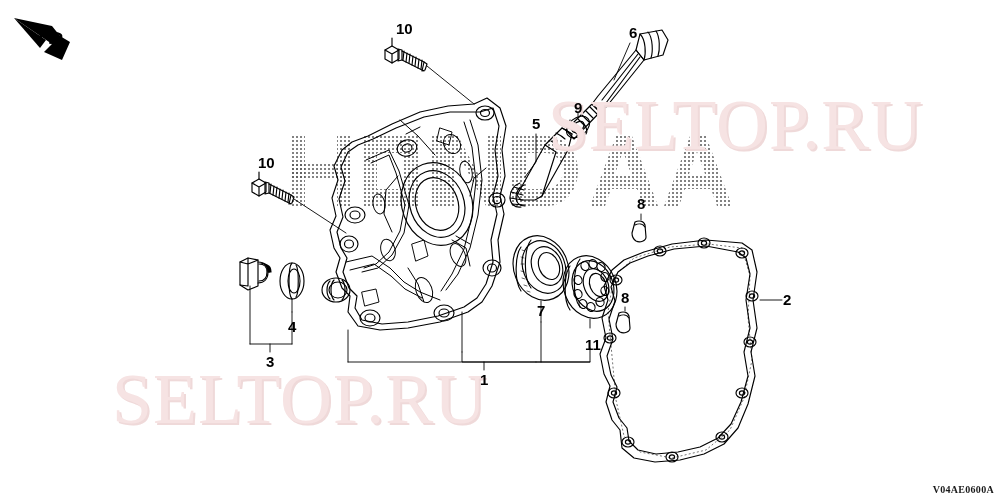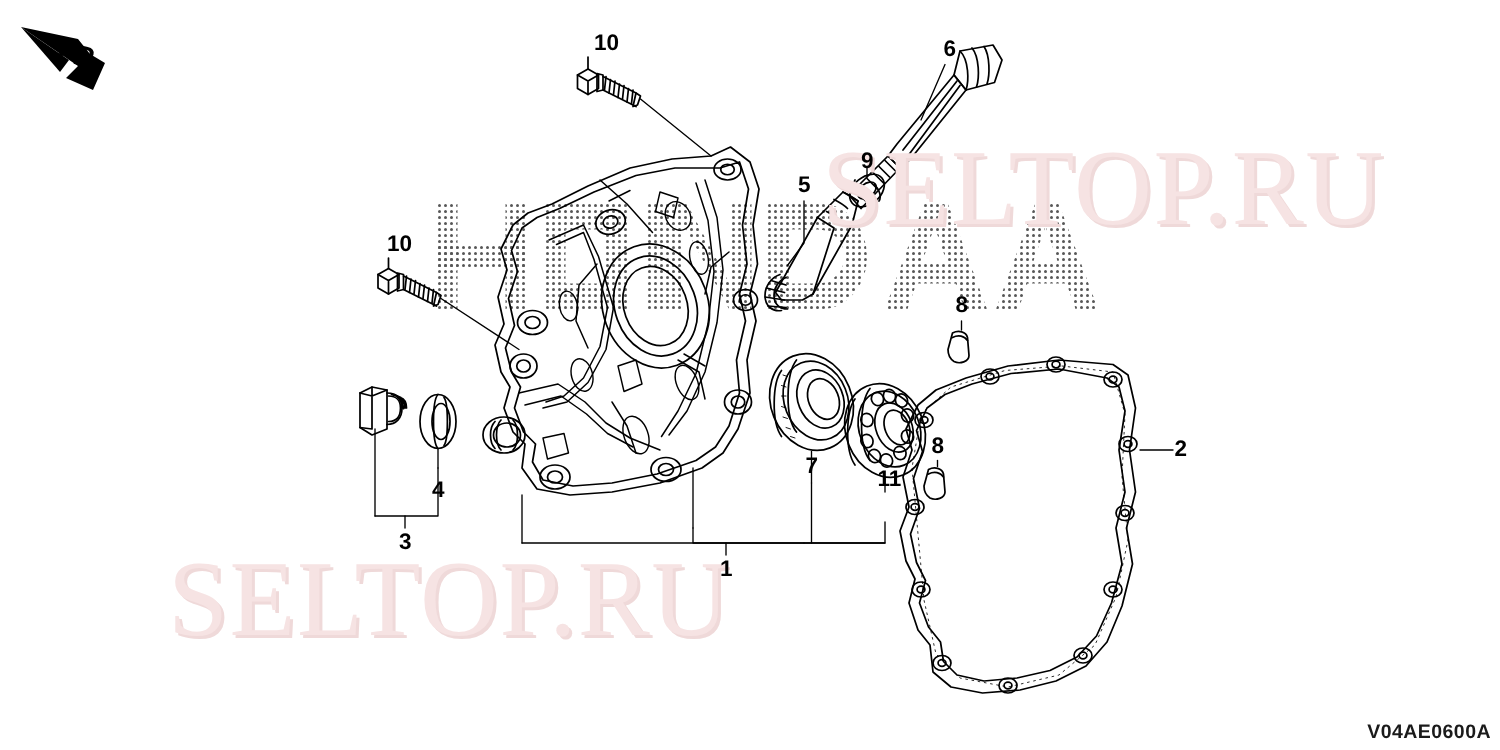--- a/index.html
+++ b/index.html
@@ -18,22 +18,22 @@
   
   .num{position:absolute;font-family:"Liberation Sans",sans-serif;
        font-size:15px;font-weight:700;color:#000;line-height:1;}
 
   
   #fr-text{position:absolute;left:41px;top:24px;font-size:19px;font-weight:700;
            font-family:"Liberation Sans",sans-serif;color:#000;
            transform:rotate(14deg);transform-origin:left top;letter-spacing:-.5px;}
 
   
-  #part-code{position:absolute;right:6px;bottom:5px;font-size:13px;
-             font-weight:700;font-family:Liberation Sans, sans-serif;
+  #part-code{position:absolute;right:6px;bottom:5px;font-size:10px;
+             font-weight:700;font-family:Liberation Serif, serif;
              color:#1a1a1a;letter-spacing:.3px;}
 </style>
 </head>
 <body>
 
 <div id="stage">
 
   <svg width="1000" height="500">
     <defs>
       <pattern id="halfdots" width="4" height="4" patternUnits="userSpaceOnUse">
@@ -347,20 +347,20 @@
 
   <div class="num" style="left:396px;top:21px">10</div>
   <div class="num" style="left:258px;top:155px">10</div>
   <div class="num" style="left:629px;top:25px">6</div>
   <div class="num" style="left:574px;top:100px">9</div>
   <div class="num" style="left:532px;top:116px">5</div>
   <div class="num" style="left:637px;top:196px">8</div>
   <div class="num" style="left:621px;top:290px">8</div>
   <div class="num" style="left:783px;top:292px">2</div>
   <div class="num" style="left:537px;top:303px">7</div>
-  <div class="num" style="left:585px;top:312px">11</div>
+  <div class="num" style="left:585px;top:337px">11</div>
   <div class="num" style="left:480px;top:372px">1</div>
   <div class="num" style="left:288px;top:319px">4</div>
   <div class="num" style="left:266px;top:354px">3</div>
 
   <div id="part-code">V04AE0600A</div>
 
 </div>
 
 </body></html>

